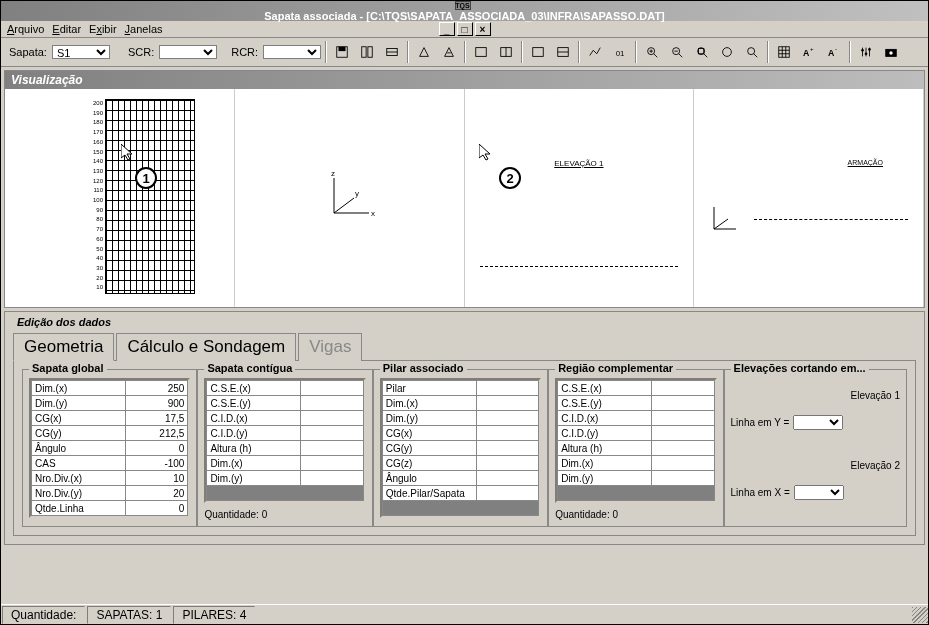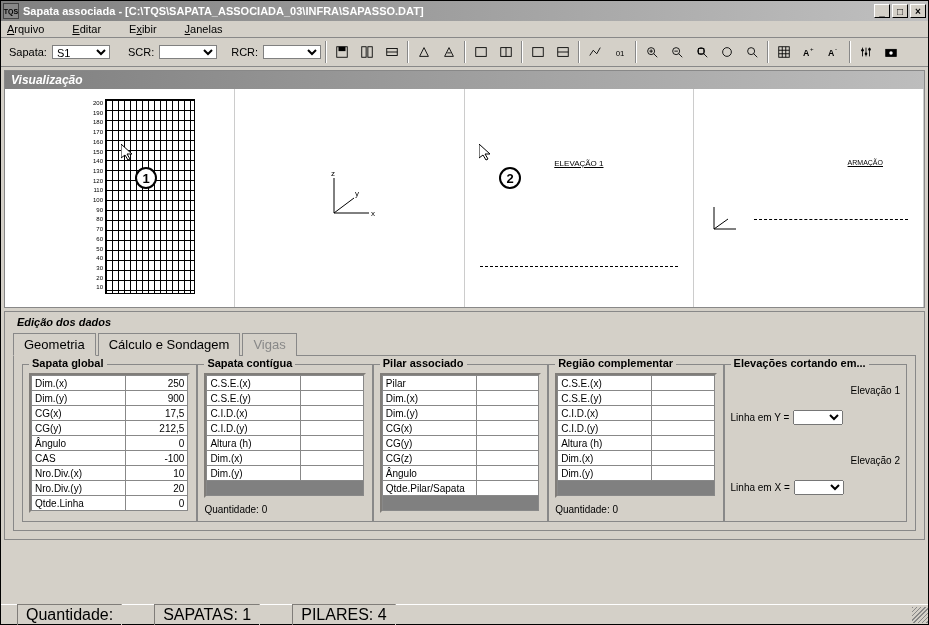--- a/index.html
+++ b/index.html
@@ -13,39 +13,40 @@
   border: 1px solid #000;
 }
 .titlebar {
   background: linear-gradient(to right, #808080, #c0c0c0);
   color: #fff;
   height: 20px;
   display: flex;
   align-items: center;
   padding: 0 2px;
   font-weight: bold;
+  flex-direction: column;
 }
 .titlebar .icon { width: 16px; height: 16px; background: #888; border: 1px solid #444; margin-right: 4px; font-size:7px; display:flex; align-items:center; justify-content:center; color:#000;}
 .titlebar .title { flex: 1; }
 .titlebar .winbtns { display: flex; gap: 2px; }
 .titlebar .winbtn {
   width: 16px; height: 14px;
   background: #d4d0c8;
   border: 1px solid #fff;
   border-right-color: #000; border-bottom-color: #000;
   color: #000; font-weight: bold; font-size: 10px;
   display: flex; align-items: center; justify-content: center;
   cursor: pointer;
 }
 .menubar {
   background: #d4d0c8;
   display: flex;
   padding: 2px 6px;
   border-bottom: 1px solid #888;
-  gap: 28px;
+  gap: 8px;
 }
 .menuitem { cursor: pointer; }
 .menuitem .u { text-decoration: underline; }
 .toolbar {
   background: #d4d0c8;
   display: flex;
   align-items: center;
   padding: 3px 6px;
   border-bottom: 1px solid #888;
   gap: 3px;
@@ -120,21 +121,21 @@
 }
 .tabs {
   display: flex;
   margin-top: 4px;
 }
 .tab {
   padding: 3px 10px;
   border: 1px solid #888;
   border-bottom: none;
   background: #d4d0c8;
-  font-size: 13px;
+  font-size: 17px;
   margin-right: 2px;
   cursor: pointer;
   position: relative; top: 1px;
 }
 .tab.active {
   background: #d4d0c8;
   border-bottom: 1px solid #d4d0c8;
   z-index: 2;
 }
 .tab.inactive { color: #888; }
@@ -188,22 +189,22 @@
   bottom: 1px; left: 1px; right: 1px;
   height: 20px;
   background: #d4d0c8;
   display: flex;
   align-items: center;
   border-top: 1px solid #fff;
 }
 .statusbar .cell {
   border: 1px inset #d4d0c8;
   padding: 1px 8px;
-  margin: 16px;
-  font-size: 16px;
+  margin: 1px;
+  font-size: 12px;
   text-align: center;
 }
 .statusbar .spacer { flex: 1; }
 .grip {
   width: 16px; height: 16px;
   background: repeating-linear-gradient(135deg, #888 0 1px, transparent 1px 3px);
 }
 
 
 .minigrid {

